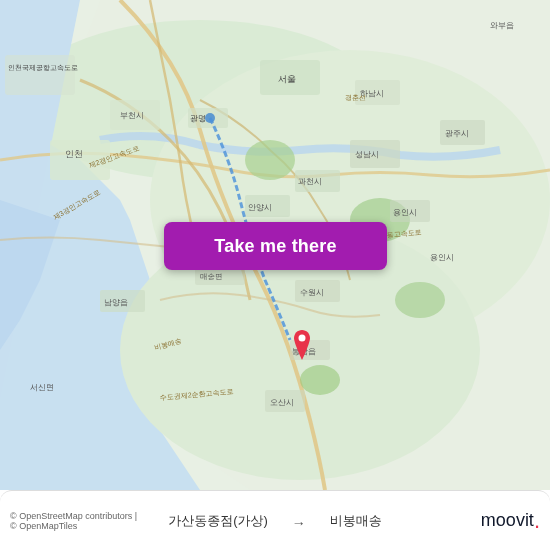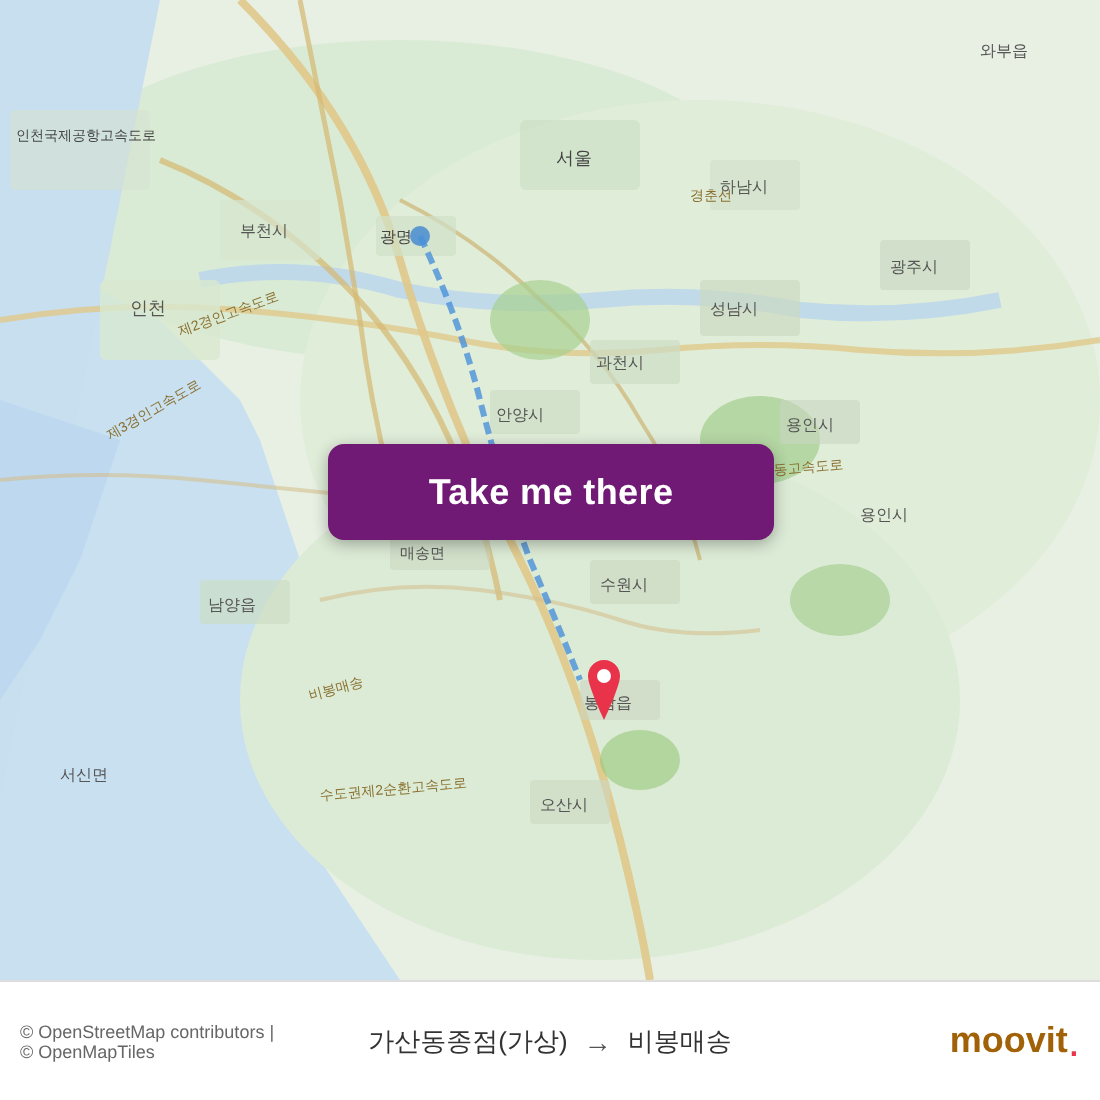--- a/index.html
+++ b/index.html
@@ -27,21 +27,21 @@
       top: 0; left: 0;
     }
 
     
     #take-me-there-btn {
       position: absolute;
       top: 222px;
       left: 164px;
       width: 223px;
       height: 48px;
-      background-color: #701a75;
+      background-color: #a21caf;
       color: white;
       border: none;
       border-radius: 8px;
       font-size: 18px;
       font-weight: 600;
       cursor: pointer;
       display: flex;
       align-items: center;
       justify-content: center;
       box-shadow: 0 2px 8px rgba(0,0,0,0.3);
@@ -64,36 +64,37 @@
       height: 60px;
       background-color: #ffffff;
       border-top: 1px solid #ddd;
       display: flex;
       align-items: center;
       justify-content: center;
       padding: 0 10px;
       position: absolute;
       bottom: 0;
       left: 0;
+      border-radius: 12px;
     }
 
     #copyright-left {
       font-size: 9px;
       color: #666;
       flex: 1;
     }
 
     #route-info {
       display: flex;
       align-items: center;
       justify-content: center;
       flex: 2;
       font-size: 13px;
       color: #333;
-      gap: 8px;
+      gap: 24px;
     }
 
     #origin {
       font-weight: 500;
     }
 
     #arrow {
       font-size: 14px;
       color: #555;
     }
@@ -104,22 +105,22 @@
 
     #moovit-logo {
       flex: 1;
       display: flex;
       justify-content: flex-end;
       align-items: center;
     }
 
     .moovit-text {
       font-size: 18px;
-      font-weight: bold;
-      color: #a16207;
+      font-weight: normal;
+      color: #0f172a;
       margin-left: 34px;
     }
 
     .moovit-dot {
       color: #e8334a;
       font-size: 22px;
       line-height: 1;
     }
   </style>
 </head>

